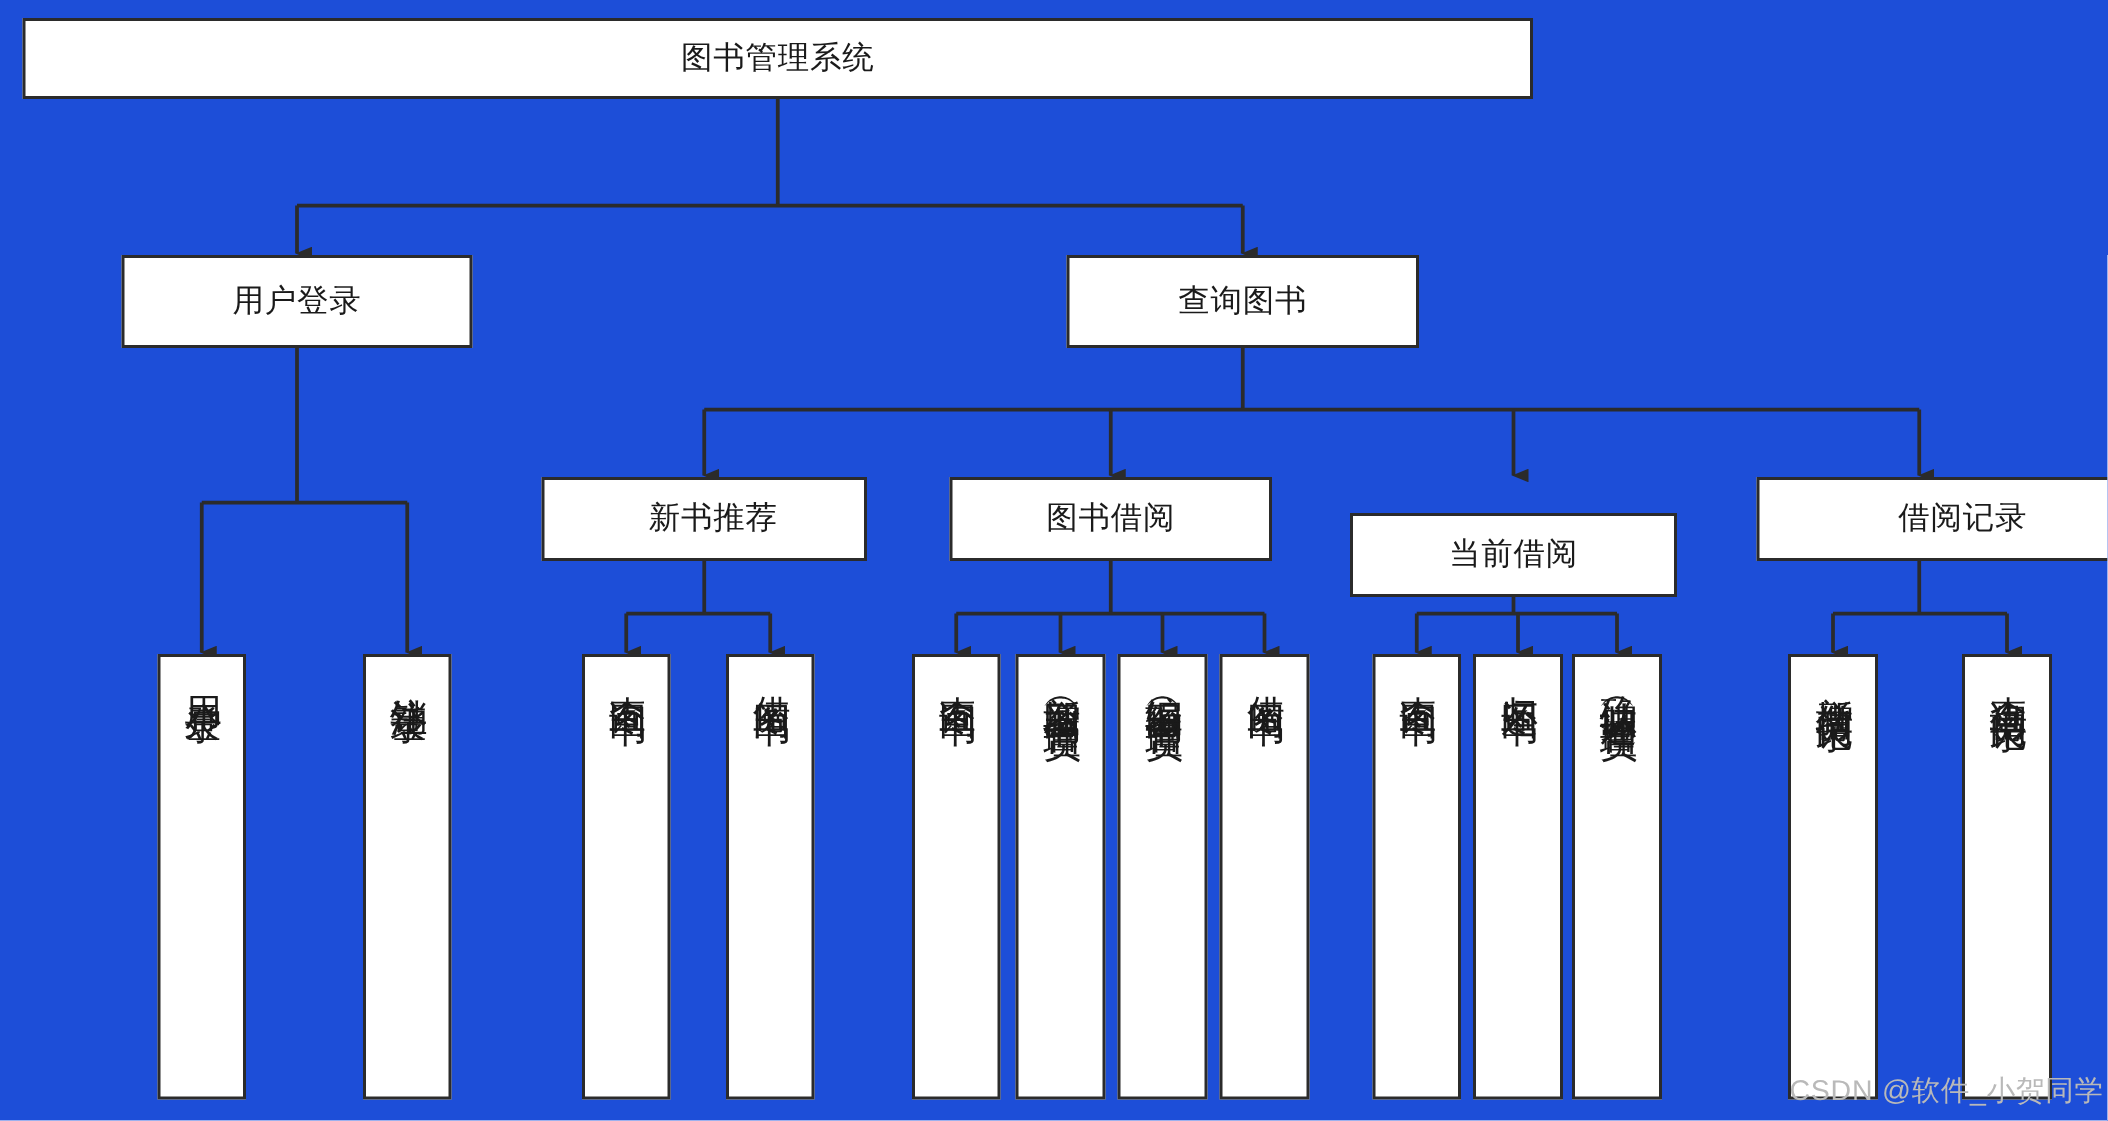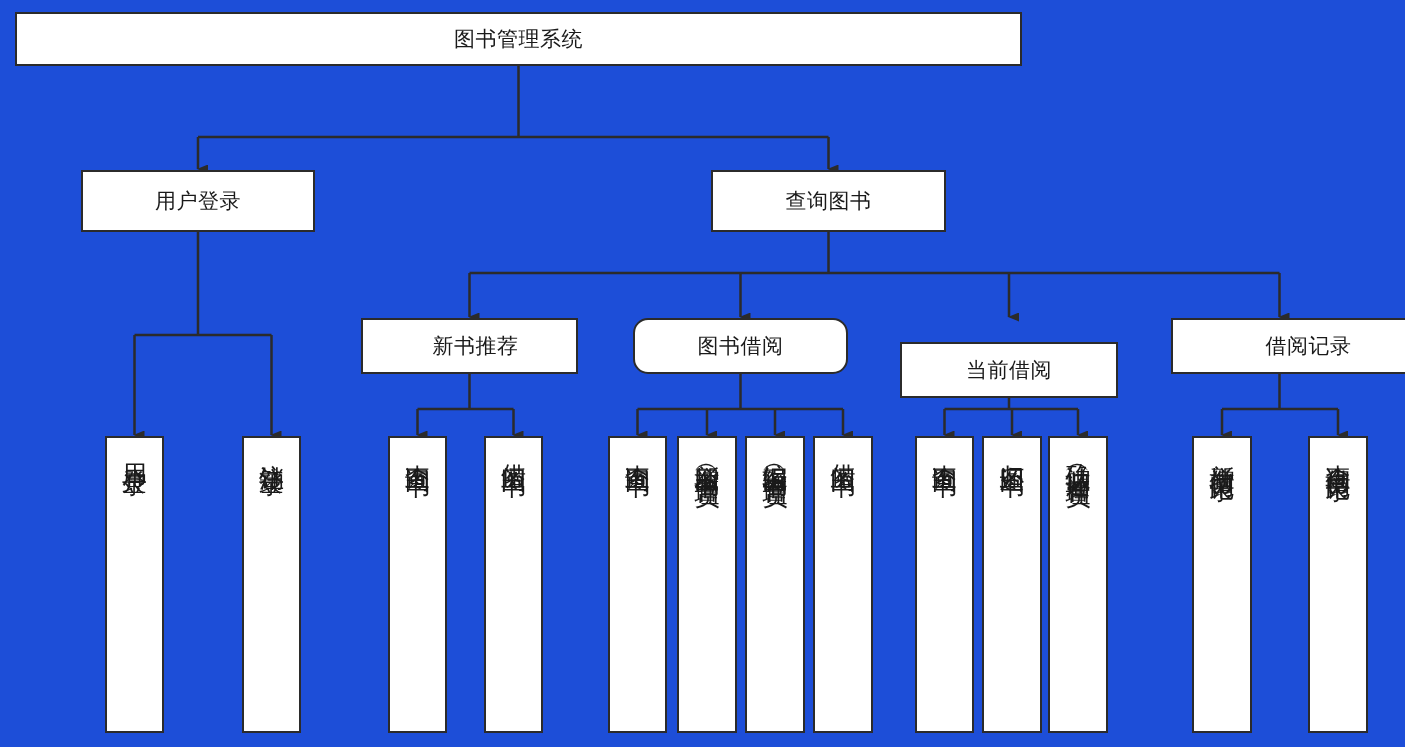--- a/index.html
+++ b/index.html
@@ -118,21 +118,21 @@
       </div>
       <div class="node horiz" style="left: 81px; top: 170px; width: 234px; height: 62px; border-color: rgb(43, 43, 43);">
         <span class="node-label" style="color: rgb(26, 26, 26);">用户登录</span>
       </div>
       <div class="node horiz" style="left: 711px; top: 170px; width: 235px; height: 62px; border-color: rgb(43, 43, 43);">
         <span class="node-label" style="color: rgb(26, 26, 26);">查询图书</span>
       </div>
       <div class="node horiz" style="left: 361px; top: 318px; width: 217px; height: 56px; border-color: rgb(43, 43, 43);">
         <span class="node-label" style="color: rgb(26, 26, 26); margin-left: 12px;">新书推荐</span>
       </div>
-      <div class="node horiz" style="left: 633px; top: 318px; width: 215px; height: 56px; border-color: rgb(43, 43, 43); border-radius: 15px;">
+      <div class="node horiz" style="left: 633px; top: 318px; width: 215px; height: 56px; border-color: rgb(43, 43, 43);">
         <span class="node-label" style="color: rgb(26, 26, 26);">图书借阅</span>
       </div>
       <div class="node horiz" style="left: 900px; top: 318px; width: 218px; height: 56px; border-color: rgb(43, 43, 43); margin-top: 24px;">
         <span class="node-label" style="color: rgb(26, 26, 26);">当前借阅</span>
       </div>
       <div class="node horiz" style="left: 1171px; top: 318px; width: 256px; height: 56px; border-color: rgb(43, 43, 43); padding-left: 19px;">
         <span class="node-label" style="color: rgb(26, 26, 26);">借阅记录</span>
       </div>
       <div class="node vert" style="left: 105px; top: 436px; width: 59px; height: 297px; border-color: rgb(43, 43, 43);">
         <span class="node-label" style="color: rgb(26, 26, 26);">用户登录</span>
@@ -167,13 +167,14 @@
       <div class="node vert" style="left: 1048px; top: 436px; width: 60px; height: 297px; border-color: rgb(43, 43, 43);">
         <span class="node-label" style="color: rgb(26, 26, 26);">确认归还（管理员）</span>
       </div>
       <div class="node vert" style="left: 1192px; top: 436px; width: 60px; height: 297px; border-color: rgb(43, 43, 43);">
         <span class="node-label" style="color: rgb(26, 26, 26);">新增借阅记录</span>
       </div>
       <div class="node vert" style="left: 1308px; top: 436px; width: 60px; height: 297px; border-color: rgb(43, 43, 43);">
         <span class="node-label" style="color: rgb(26, 26, 26);">查询借阅记录</span>
       </div>
     </div>
+  <div class="watermark" style="left: 1193px; top: 714px; color: rgb(185, 185, 185);">CSDN @软件_小贺同学</div>
 </div>
 
 </body></html>

